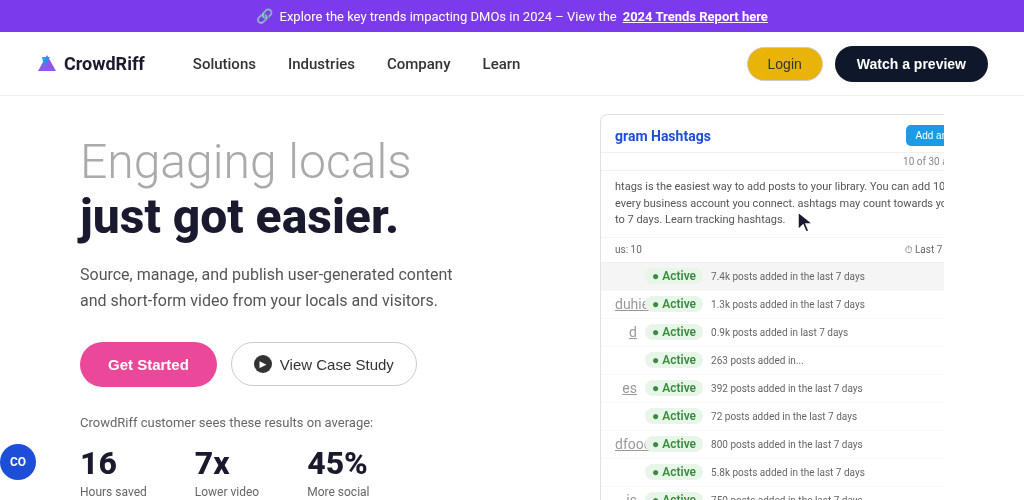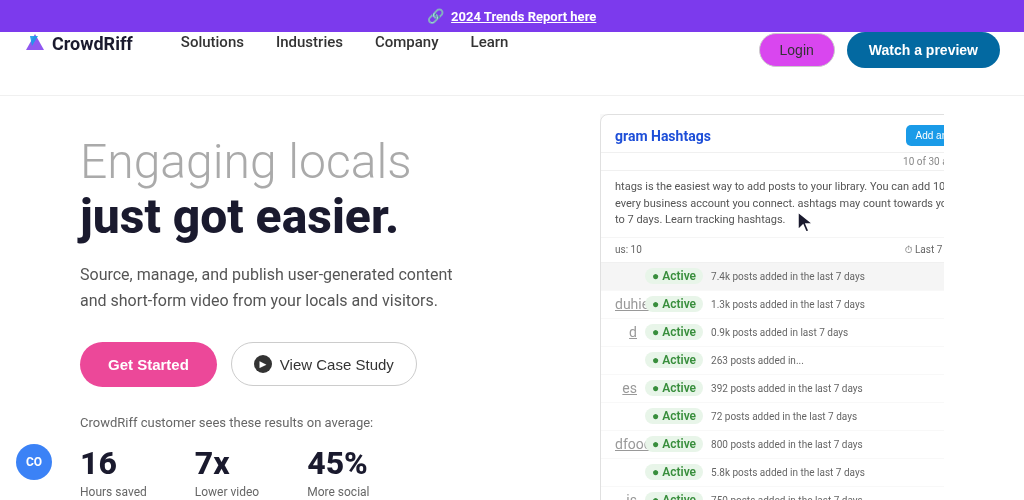--- a/index.html
+++ b/index.html
@@ -16,22 +16,22 @@
       align-items: center;
       justify-content: center;
       gap: 6px;
     }
     .banner a { color: #fff; font-weight: 700; text-decoration: underline; }
     .banner-icon { font-size: 14px; }
 
     
     nav {
       display: flex;
-      align-items: flex-start;
-      padding: 0 24px;
+      align-items: center;
+      padding: 0 36px;
       height: 64px;
       border-bottom: 1px solid #f0f0f0;
     }
     .logo {
       display: flex;
       align-items: center;
       gap: 6px;
       font-weight: 700;
       font-size: 18px;
       color: #1a1a2e;
@@ -53,30 +53,30 @@
       font-size: 15px;
       font-weight: 500;
     }
     .nav-actions {
       display: flex;
       align-items: center;
       gap: 12px;
     }
     .btn-login {
       border: 1.5px solid #ccc;
-      background: #d946ef;
+      background: #eab308;
       color: #333;
       padding: 8px 20px;
       border-radius: 24px;
       font-size: 14px;
       font-weight: 500;
       cursor: pointer;
     }
     .btn-preview {
-      background: #0369a1;
+      background: #0f172a;
       color: #fff;
       border: none;
       padding: 10px 22px;
       border-radius: 24px;
       font-size: 14px;
       font-weight: 600;
       cursor: pointer;
     }
 
     
@@ -246,39 +246,40 @@
       font-weight: 600;
       flex-shrink: 0;
     }
     .ht-posts { flex: 1; font-size: 10px; color: #666; }
     .ht-change { font-size: 9px; font-weight: 600; flex-shrink: 0; }
 
     
     .avatar-badge {
       position: fixed;
       bottom: 20px;
-      left: 16px;
+      left: 0;
       width: 36px;
       height: 36px;
-      background: #3b82f6;
+      background: #1d4ed8;
       border-radius: 50%;
       display: flex;
       align-items: center;
       justify-content: center;
       color: #fff;
       font-size: 12px;
       font-weight: 700;
       cursor: pointer;
     }
   </style>
 </head>
 <body>
 
 <div class="banner">
   <span class="banner-icon">🔗</span>
+  <span>Explore the key trends impacting DMOs in 2024 – View the </span>
   <a href="#">2024 Trends Report here</a>
 </div>
 
 <nav>
   <div class="logo">
     <svg class="logo-icon" viewBox="0 0 22 22" fill="none" xmlns="http://www.w3.org/2000/svg">
       <polygon points="11,2 20,18 2,18" fill="#7c3aed" opacity="0.85"></polygon>
       <polygon points="6,4 14,4 8,14" fill="#1a9be8" opacity="0.9"></polygon>
     </svg>
     <span>CrowdRiff</span>

